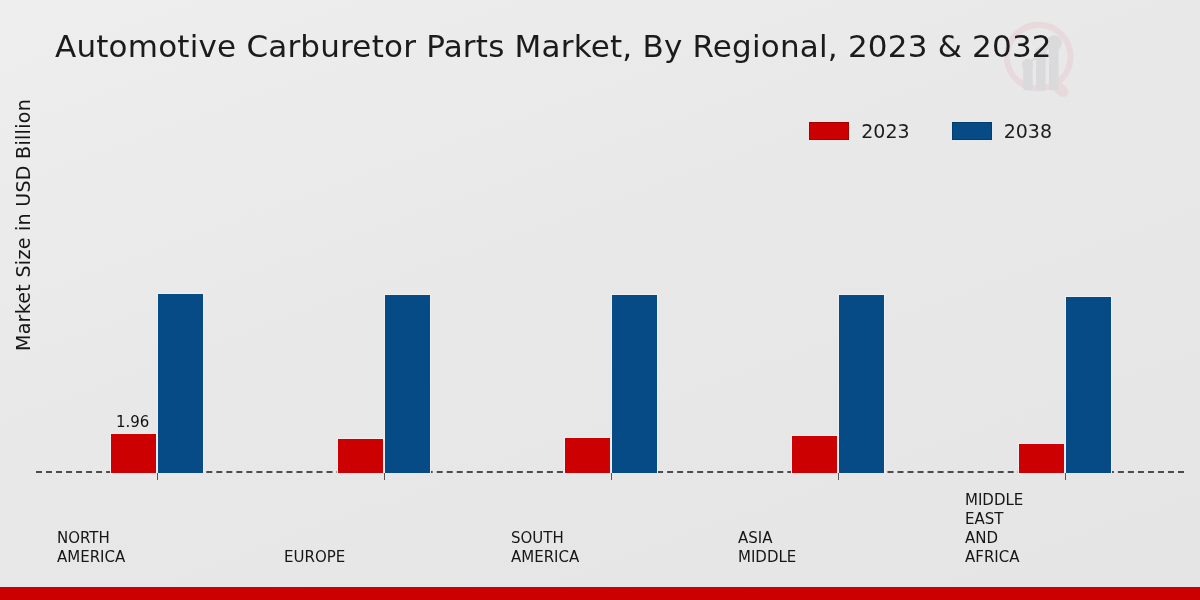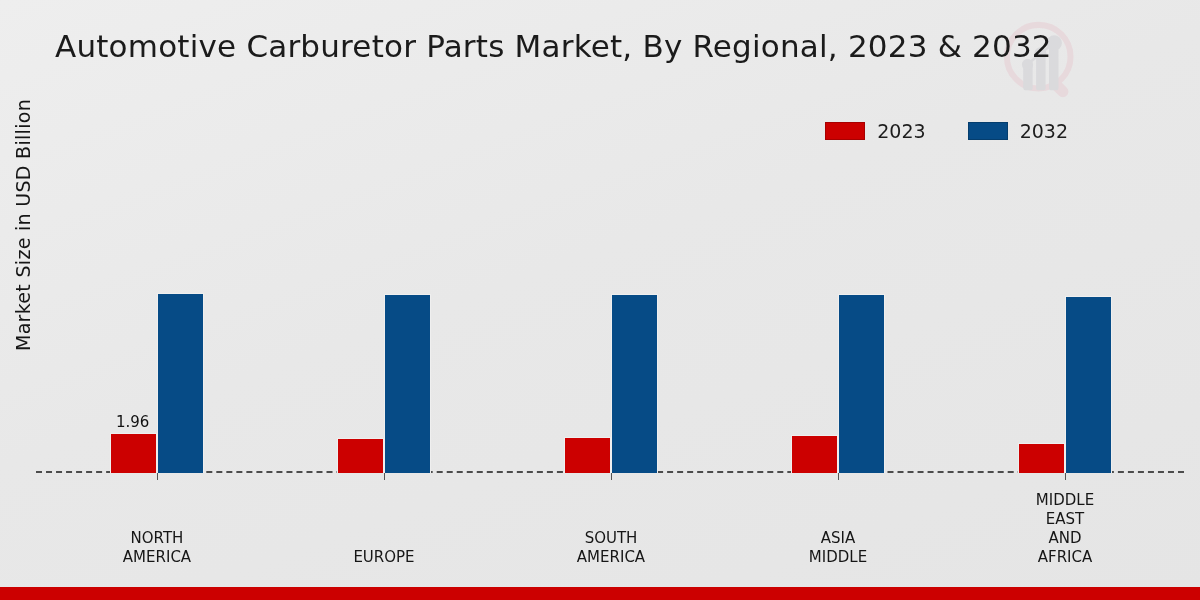--- a/index.html
+++ b/index.html
@@ -41,21 +41,21 @@
     font-weight: 400;
     color: #1b1b1b;
     letter-spacing: 0.2px;
     white-space: nowrap;
     font-family: "DejaVu Sans", sans-serif;
   }
 
   
   #legend {
     position: absolute;
-    right: 132px;
+    right: 148px;
     top: 120px;
     display: flex;
     align-items: center;
     gap: 42px;
     text-align: center;
   }
   .legend-item {
     display: flex;
     align-items: center;
     gap: 12px;
@@ -138,21 +138,20 @@
     bottom: -7px;
     width: 1px;
     height: 7px;
     background: #555;
   }
 
   .cat-label {
     position: absolute;
     bottom: -94px;
     width: 200px;
-    text-align: center;
     font-size: 15px;
     line-height: 19px;
     color: #161616;
     font-family: "DejaVu Sans", sans-serif;
   }
 
   
   #footer-bar {
     position: absolute;
     left: 0;
@@ -184,21 +183,21 @@
 
   <div id="title">Automotive Carburetor Parts Market, By Regional, 2023 &amp; 2032</div>
 
   <div id="legend">
     <div class="legend-item">
       <span class="legend-swatch" style="background:#cc0000"></span>
       <span class="legend-label">2023</span>
     </div>
     <div class="legend-item">
       <span class="legend-swatch" style="background:#064b86"></span>
-      <span class="legend-label">2032</span>
+      <span class="legend-label">2038</span>
     </div>
   </div>
 
   <div id="ylabel">Market Size in USD Billion</div>
 
   <div id="plot">
     <div id="baseline"></div>
 
     <div class="group" style="left:74px; width:94px;">
       <div class="bars">

